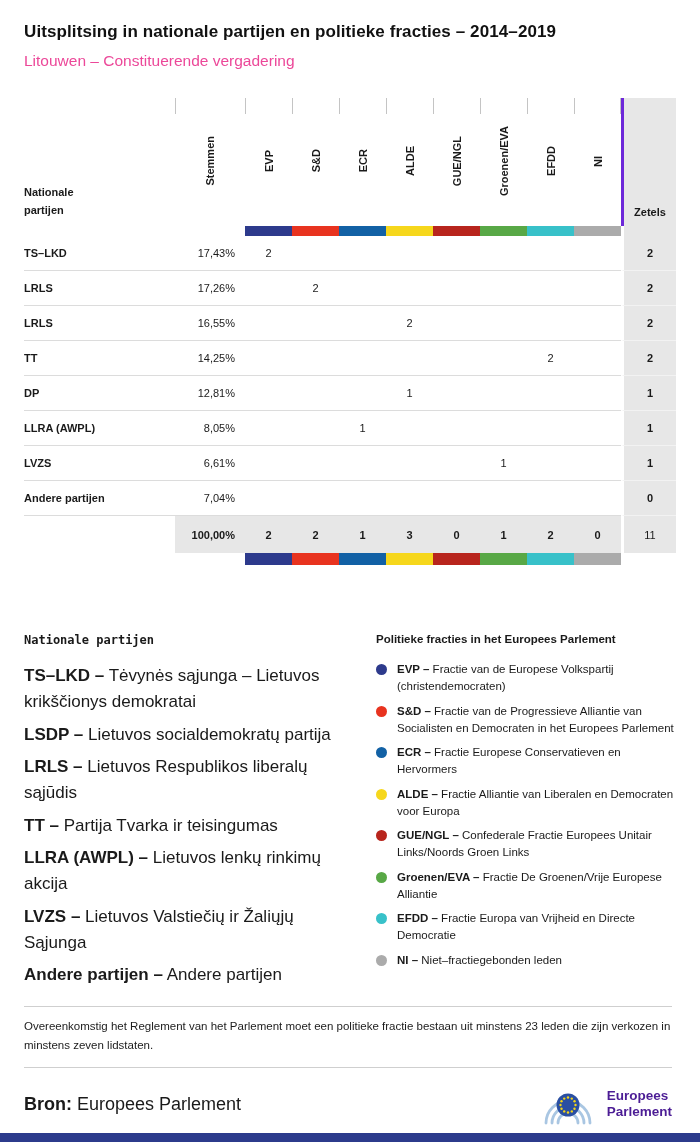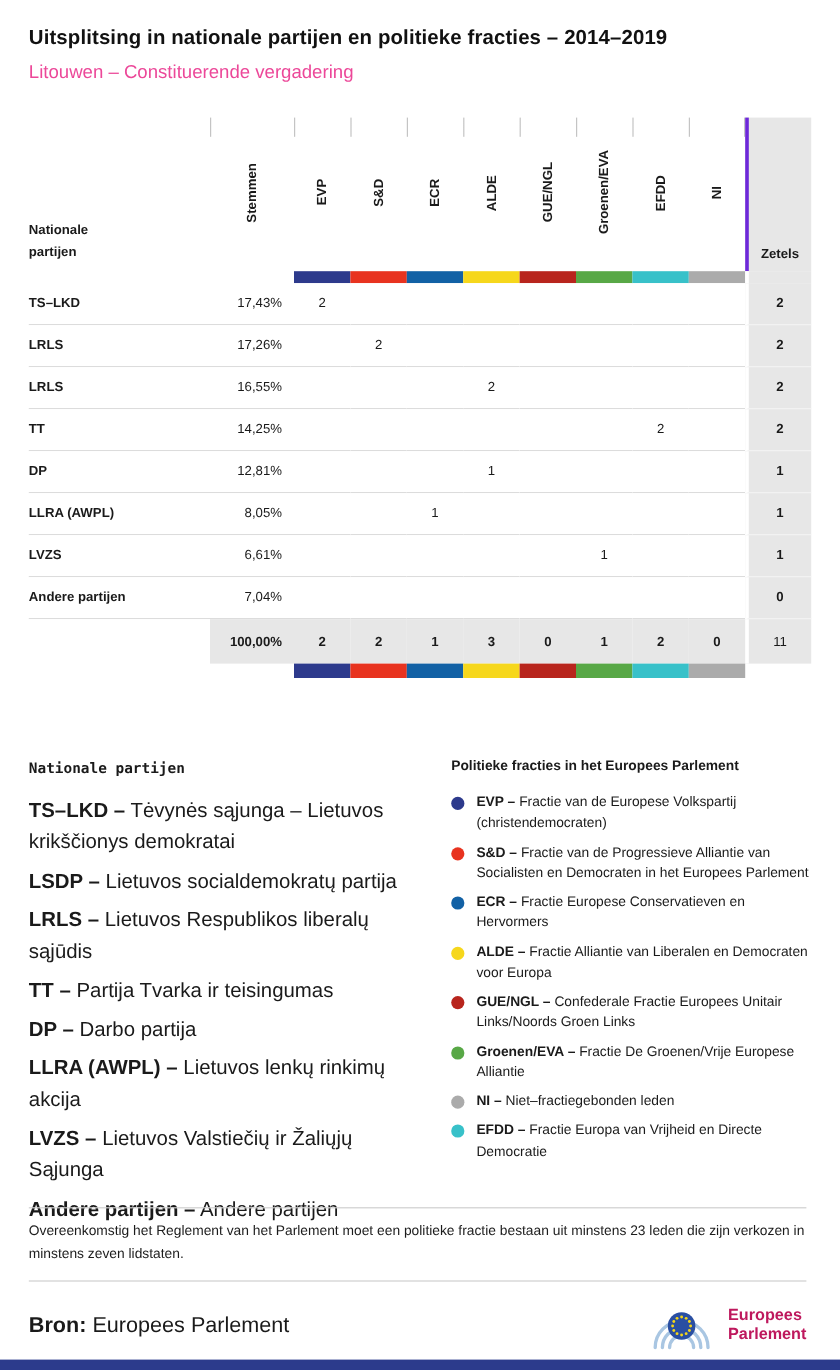--- a/index.html
+++ b/index.html
@@ -52,21 +52,21 @@
   .dot { width:11px; height:11px; border-radius:50%; flex:none; margin:3px 10px 0 0; }
 
   
   .footer-wrap { position:absolute; left:24px; right:28px; bottom:16px; }
   .rule { border-top:1px solid #cfcfcf; height:0; }
   .footnote { font-size:11.5px; line-height:1.65; padding:10px 0 12px; color:#1c1c1c; }
   .footer-row { display:flex; justify-content:space-between; align-items:center; padding-top:14px; }
   .source { font-size:18px; }
   .logo { display:flex; align-items:center; }
   .logo svg { display:block; margin-right:10px; }
-  .logo-text { font-size:13.5px; font-weight:bold; color:#be185d; line-height:1.15; }
+  .logo-text { font-size:13.5px; font-weight:bold; color:#4c1d95; line-height:1.15; }
   .bottom-bar { position:absolute; left:0; right:0; bottom:0; height:9px; background:#2c3b8c; }
 </style>
 </head>
 <body>
 
 <div class="page">
   <div class="content">
 
     <h1 class="title">Uitsplitsing in nationale partijen en politieke fracties – 2014–2019</h1>
     <h2 class="subtitle">Litouwen – Constituerende vergadering</h2>
@@ -252,21 +252,20 @@
       </tbody>
     </table>
 
     <div class="legends">
       <div class="legend-left">
         <h3>Nationale partijen</h3>
         <p class="party-item"><span class="abbr">TS–LKD –</span> <span>Tėvynės sąjunga – Lietuvos krikščionys demokratai</span></p>
         <p class="party-item"><span class="abbr">LSDP –</span> <span>Lietuvos socialdemokratų partija</span></p>
         <p class="party-item"><span class="abbr">LRLS –</span> <span>Lietuvos Respublikos liberalų sąjūdis</span></p>
         <p class="party-item"><span class="abbr">TT –</span> <span>Partija Tvarka ir teisingumas</span></p>
-        <p class="party-item"><span class="abbr">DP –</span> <span>Darbo partija</span></p>
         <p class="party-item"><span class="abbr">LLRA (AWPL) –</span> <span>Lietuvos lenkų rinkimų akcija</span></p>
         <p class="party-item"><span class="abbr">LVZS –</span> <span>Lietuvos Valstiečių ir Žaliųjų Sąjunga</span></p>
         <p class="party-item"><span class="abbr">Andere partijen –</span> <span>Andere partijen</span></p>
       </div>
       <div class="legend-right">
         <h3>Politieke fracties in het Europees Parlement</h3>
         <div class="group-item">
           <span class="dot" style="background-color: rgb(45, 58, 140);"></span>
           <span><span class="abbr">EVP –</span> <span>Fractie van de Europese Volkspartij (christendemocraten)</span></span>
         </div>
@@ -284,26 +283,26 @@
         </div>
         <div class="group-item">
           <span class="dot" style="background-color: rgb(184, 37, 29);"></span>
           <span><span class="abbr">GUE/NGL –</span> <span>Confederale Fractie Europees Unitair Links/Noords Groen Links</span></span>
         </div>
         <div class="group-item">
           <span class="dot" style="background-color: rgb(88, 168, 70);"></span>
           <span><span class="abbr">Groenen/EVA –</span> <span>Fractie De Groenen/Vrije Europese Alliantie</span></span>
         </div>
         <div class="group-item">
+          <span class="dot" style="background-color: rgb(56, 193, 201);"></span>
+          <span><span class="abbr">EFDD –</span> <span>Fractie Europa van Vrijheid en Directe Democratie</span></span>
+        </div>
+        <div class="group-item">
           <span class="dot" style="background-color: rgb(171, 171, 171);"></span>
           <span><span class="abbr">NI –</span> <span>Niet–fractiegebonden leden</span></span>
-        </div>
-        <div class="group-item">
-          <span class="dot" style="background-color: rgb(56, 193, 201);"></span>
-          <span><span class="abbr">EFDD –</span> <span>Fractie Europa van Vrijheid en Directe Democratie</span></span>
         </div>
       </div>
     </div>
   </div>
 
   <div class="footer-wrap">
     <div class="rule"></div>
     <p class="footnote">Overeenkomstig het Reglement van het Parlement moet een politieke fractie bestaan uit minstens 23 leden die zijn verkozen in minstens zeven lidstaten.</p>
     <div class="rule"></div>
     <div class="footer-row">

